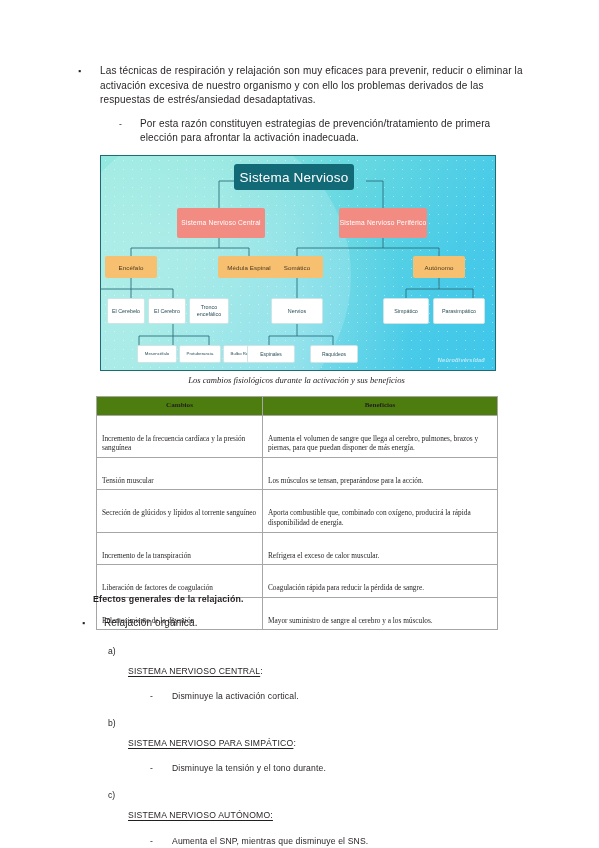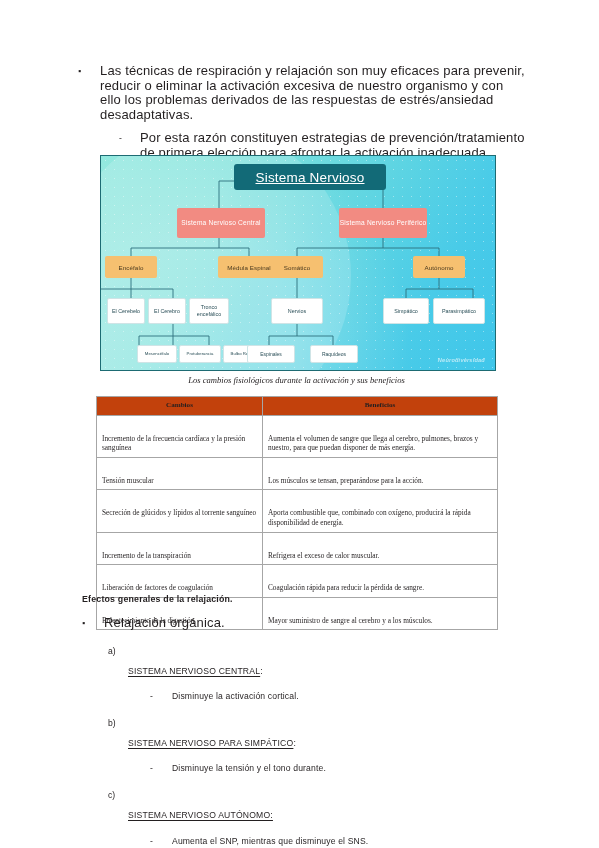--- a/index.html
+++ b/index.html
@@ -29,21 +29,21 @@
     align-items: flex-start;
   }
   .bullet-mark {
     flex: 0 0 auto;
     font-size: 8.5px;
     line-height: 14.5px;
     color: #231f20;
   }
   .bullet-text {
     flex: 1 1 auto;
-    font-size: 13px;
+    font-size: 10px;
     line-height: 14.6px;
     letter-spacing: 0.15px;
     color: #231f20;
   }
 
   
   .intro {
     position: absolute;
     left: 78px;
     top: 64px;
@@ -173,38 +173,38 @@
   table.changes th,
   table.changes td {
     border: 0.8px solid #a6a6a6;
     padding: 18px 5px 4px 5px;
     font-size: 7.3px;
     line-height: 9.6px;
     vertical-align: top;
     color: #231f20;
   }
   table.changes th {
-    background: #c2410c;
+    background: #4d7c0f;
     text-align: center;
     font-weight: bold;
     font-size: 7.1px;
     padding: 4px 5px;
   }
   table.changes col.c1 { width: 166px; }
   table.changes col.c2 { width: 235px; }
 
   
   .effects {
     position: absolute;
     left: 82px;
     top: 594px;
     width: 440px;
   }
   .effects h2 {
-    margin: 0 0 12px 0;
+    margin: 0 0 12px 11px;
     font-size: 8.8px;
     font-weight: bold;
     letter-spacing: 0.2px;
     color: #231f20;
   }
   .effects .lvl1 { display: flex; margin-bottom: 13px; }
   .effects .lvl1 .bullet-mark { width: 22px; }
   .ol-item {
     display: flex;
     align-items: flex-start;
@@ -284,21 +284,21 @@
         <path d="M196,122 L196,143"></path>
 
         <path d="M338,122 L338,133 M305,133 L372,133 M305,133 L305,143 M372,133 L372,143"></path>
 
         <path d="M72,168 L72,180 M38,180 L108,180 M38,180 L38,190 M72,180 L72,190 M108,180 L108,190"></path>
 
         <path d="M196,168 L196,180 M168,180 L232,180 M168,180 L168,190 M232,180 L232,190"></path>
       </g>
     </svg>
 
-    <div class="node node-title" style="left:133px; top:8px; width:152px; height:26px;text-decoration:underline;">Sistema Nervioso</div>
+    <div class="node node-title" style="left:133px; top:8px; width:120px; height:26px;">Sistema Nervioso</div>
 
     <div class="node node-l1" style="left:76px; top:52px; width:88px; height:30px;">Sistema Nervioso Central</div>
     <div class="node node-l1" style="left:238px; top:52px; width:88px; height:30px;">Sistema Nervioso Periférico</div>
 
     <div class="node node-l2" style="left:4px; top:100px; width:52px; height:22px;">Encéfalo</div>
     <div class="node node-l2" style="left:117px; top:100px; width:62px; height:22px;">Médula Espinal</div>
     <div class="node node-l2" style="left:170px; top:100px; width:52px; height:22px;">Somático</div>
     <div class="node node-l2" style="left:312px; top:100px; width:52px; height:22px;">Autónomo</div>
 
     <div class="node node-l3" style="left:6px; top:142px; width:38px; height:26px;">El Cerebelo</div>
@@ -327,21 +327,21 @@
       </colgroup>
     <thead>
       <tr>
         <th>Cambios</th>
         <th>Beneficios</th>
       </tr>
     </thead>
     <tbody>
       <tr>
         <td>Incremento de la frecuencia cardíaca y la presión sanguínea</td>
-        <td>Aumenta el volumen de sangre que llega al cerebro, pulmones, brazos y nuestro, para que puedan disponer de más energía.</td>
+        <td>Aumenta el volumen de sangre que llega al cerebro, pulmones, brazos y piernas, para que puedan disponer de más energía.</td>
       </tr>
       <tr>
         <td>Tensión muscular</td>
         <td>Los músculos se tensan, preparándose para la acción.</td>
       </tr>
       <tr>
         <td>Secreción de glúcidos y lípidos al torrente sanguíneo</td>
         <td>Aporta combustible que, combinado con oxígeno, producirá la rápida disponibilidad de energía.</td>
       </tr>
       <tr>

